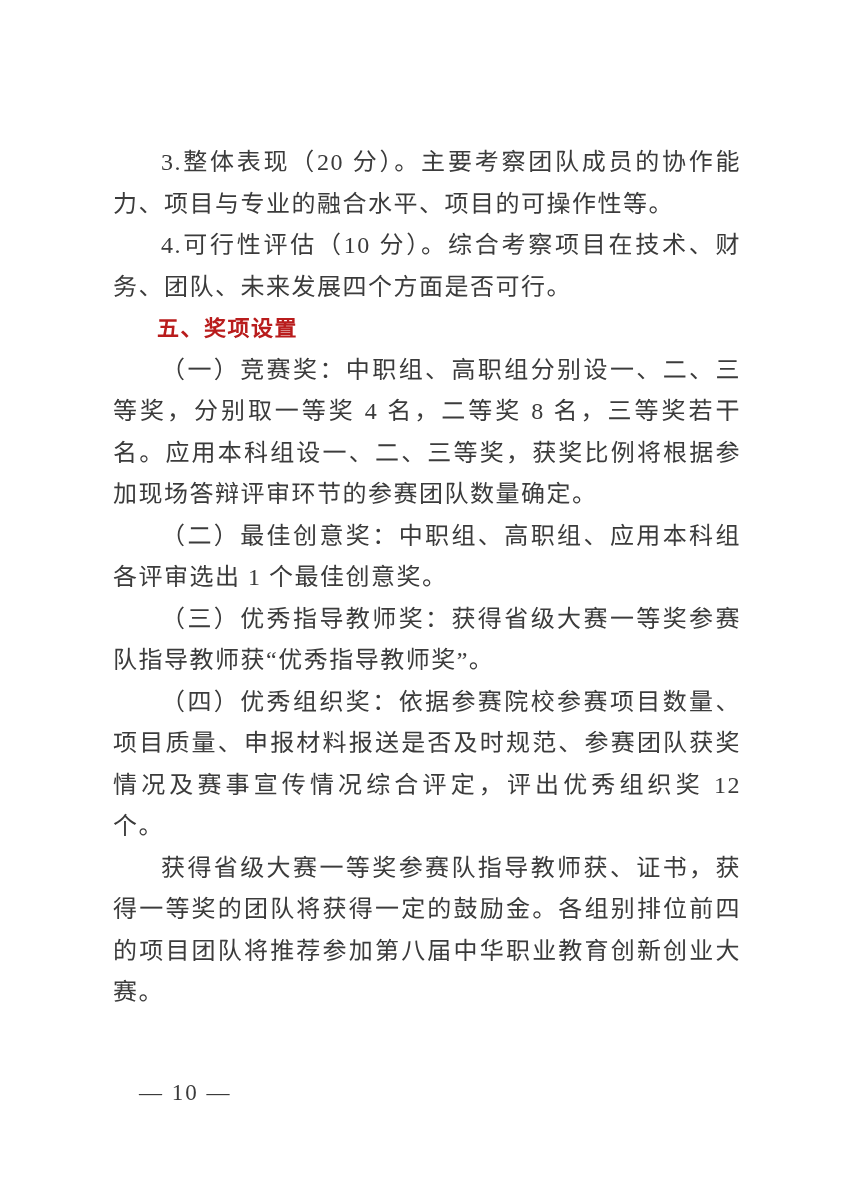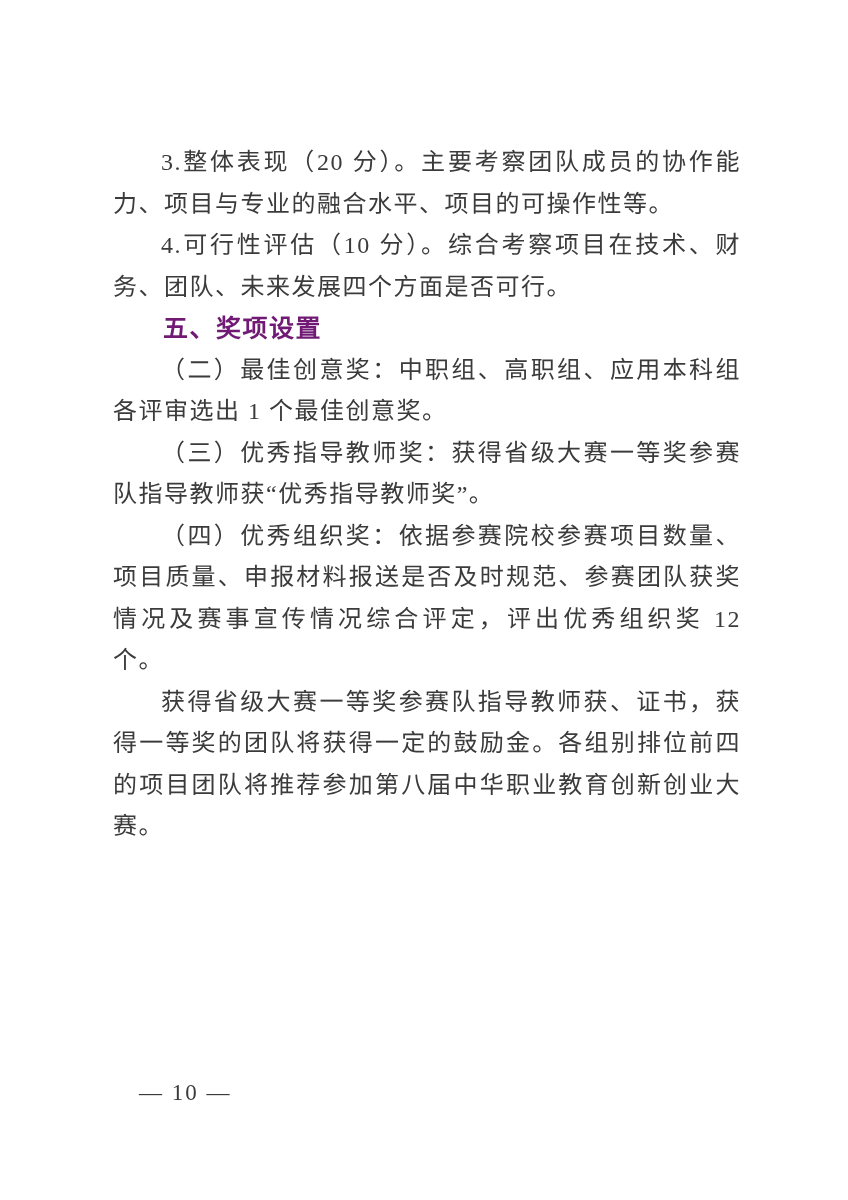--- a/index.html
+++ b/index.html
@@ -37,47 +37,48 @@
     text-indent: 2em;
     text-align: justify;
     text-justify: inter-ideograph;
     letter-spacing: 1.5px;
     font-family: "Liberation Serif", "DejaVu Serif", serif;
     color: #3b3b3b;
   }
   .content h2.section-heading {
     margin: 0;
     padding: 0;
-    font-size: 25px;
+    font-size: 22px;
     line-height: 41.5px;
     text-indent: 2em;
     font-weight: bold;
     letter-spacing: 1.5px;
     font-family: "Liberation Sans", "DejaVu Sans", sans-serif;
-    color: #701a75;
+    color: #b91c1c;
   }
   .page-footer {
     position: absolute;
     left: 113px;
     top: 1080px;
     font-size: 23px;
     letter-spacing: 2px;
     color: #3b3b3b;
     font-family: "Liberation Serif", "DejaVu Serif", serif;
     margin-left: 26px;
   }
 </style>
 </head>
 <body>
 
 <div class="page">
   <main class="content">
     <p>3.整体表现（20 分）。主要考察团队成员的协作能力、项目与专业的融合水平、项目的可操作性等。</p>
     <p>4.可行性评估（10 分）。综合考察项目在技术、财务、团队、未来发展四个方面是否可行。</p>
     <h2 class="section-heading">五、奖项设置</h2>
+    <p>（一）竞赛奖：中职组、高职组分别设一、二、三等奖，分别取一等奖 4 名，二等奖 8 名，三等奖若干名。应用本科组设一、二、三等奖，获奖比例将根据参加现场答辩评审环节的参赛团队数量确定。</p>
     <p>（二）最佳创意奖：中职组、高职组、应用本科组各评审选出 1 个最佳创意奖。</p>
     <p>（三）优秀指导教师奖：获得省级大赛一等奖参赛队指导教师获“优秀指导教师奖”。</p>
     <p>（四）优秀组织奖：依据参赛院校参赛项目数量、项目质量、申报材料报送是否及时规范、参赛团队获奖情况及赛事宣传情况综合评定，评出优秀组织奖 12 个。</p>
     <p>获得省级大赛一等奖参赛队指导教师获、证书，获得一等奖的团队将获得一定的鼓励金。各组别排位前四的项目团队将推荐参加第八届中华职业教育创新创业大赛。</p>
   </main>
   <footer class="page-footer">
     <span>— 10 —</span>
   </footer>
 </div>
 

